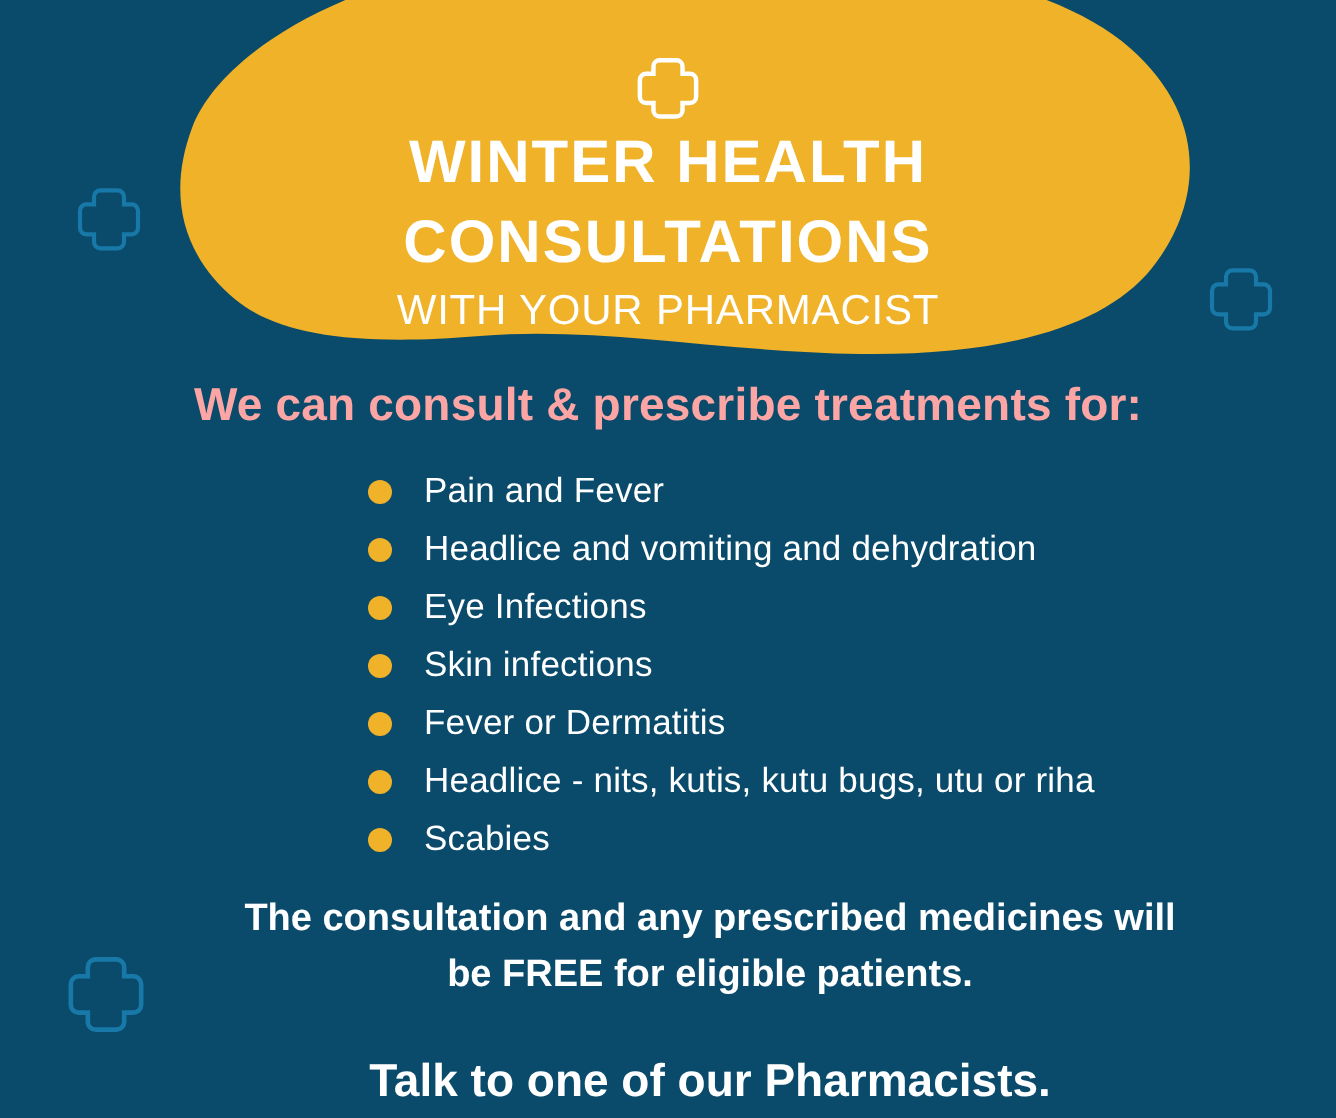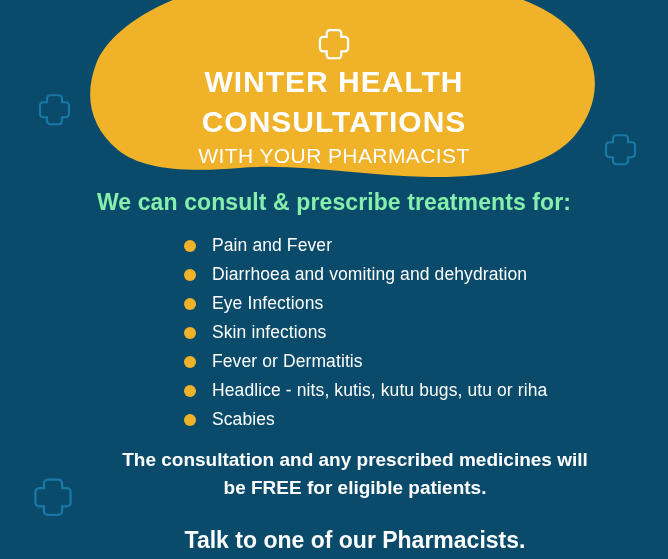--- a/index.html
+++ b/index.html
@@ -78,21 +78,21 @@
     margin-top: 2px;
   }
 
   
   .lead {
     position: absolute;
     left: 0;
     top: 189px;
     width: 668px;
     text-align: center;
-    color: #86efac;
+    color: #fca5a5;
     font-size: 23px;
     font-weight: 700;
     letter-spacing: 0.1px;
   }
 
   
   .conditions {
     position: absolute;
     left: 184px;
     top: 231px;
@@ -202,21 +202,21 @@
 
 <div class="lead">We can consult &amp; prescribe treatments for:</div>
 
 <ul class="conditions">
   <li class="condition-item">
     <span class="bullet-dot"></span>
     <span>Pain and Fever</span>
   </li>
   <li class="condition-item">
     <span class="bullet-dot"></span>
-    <span> Diarrhoea and vomiting and dehydration</span>
+    <span> Headlice and vomiting and dehydration</span>
   </li>
   <li class="condition-item">
     <span class="bullet-dot"></span>
     <span>Eye Infections</span>
   </li>
   <li class="condition-item">
     <span class="bullet-dot"></span>
     <span>Skin infections</span>
   </li>
   <li class="condition-item">

